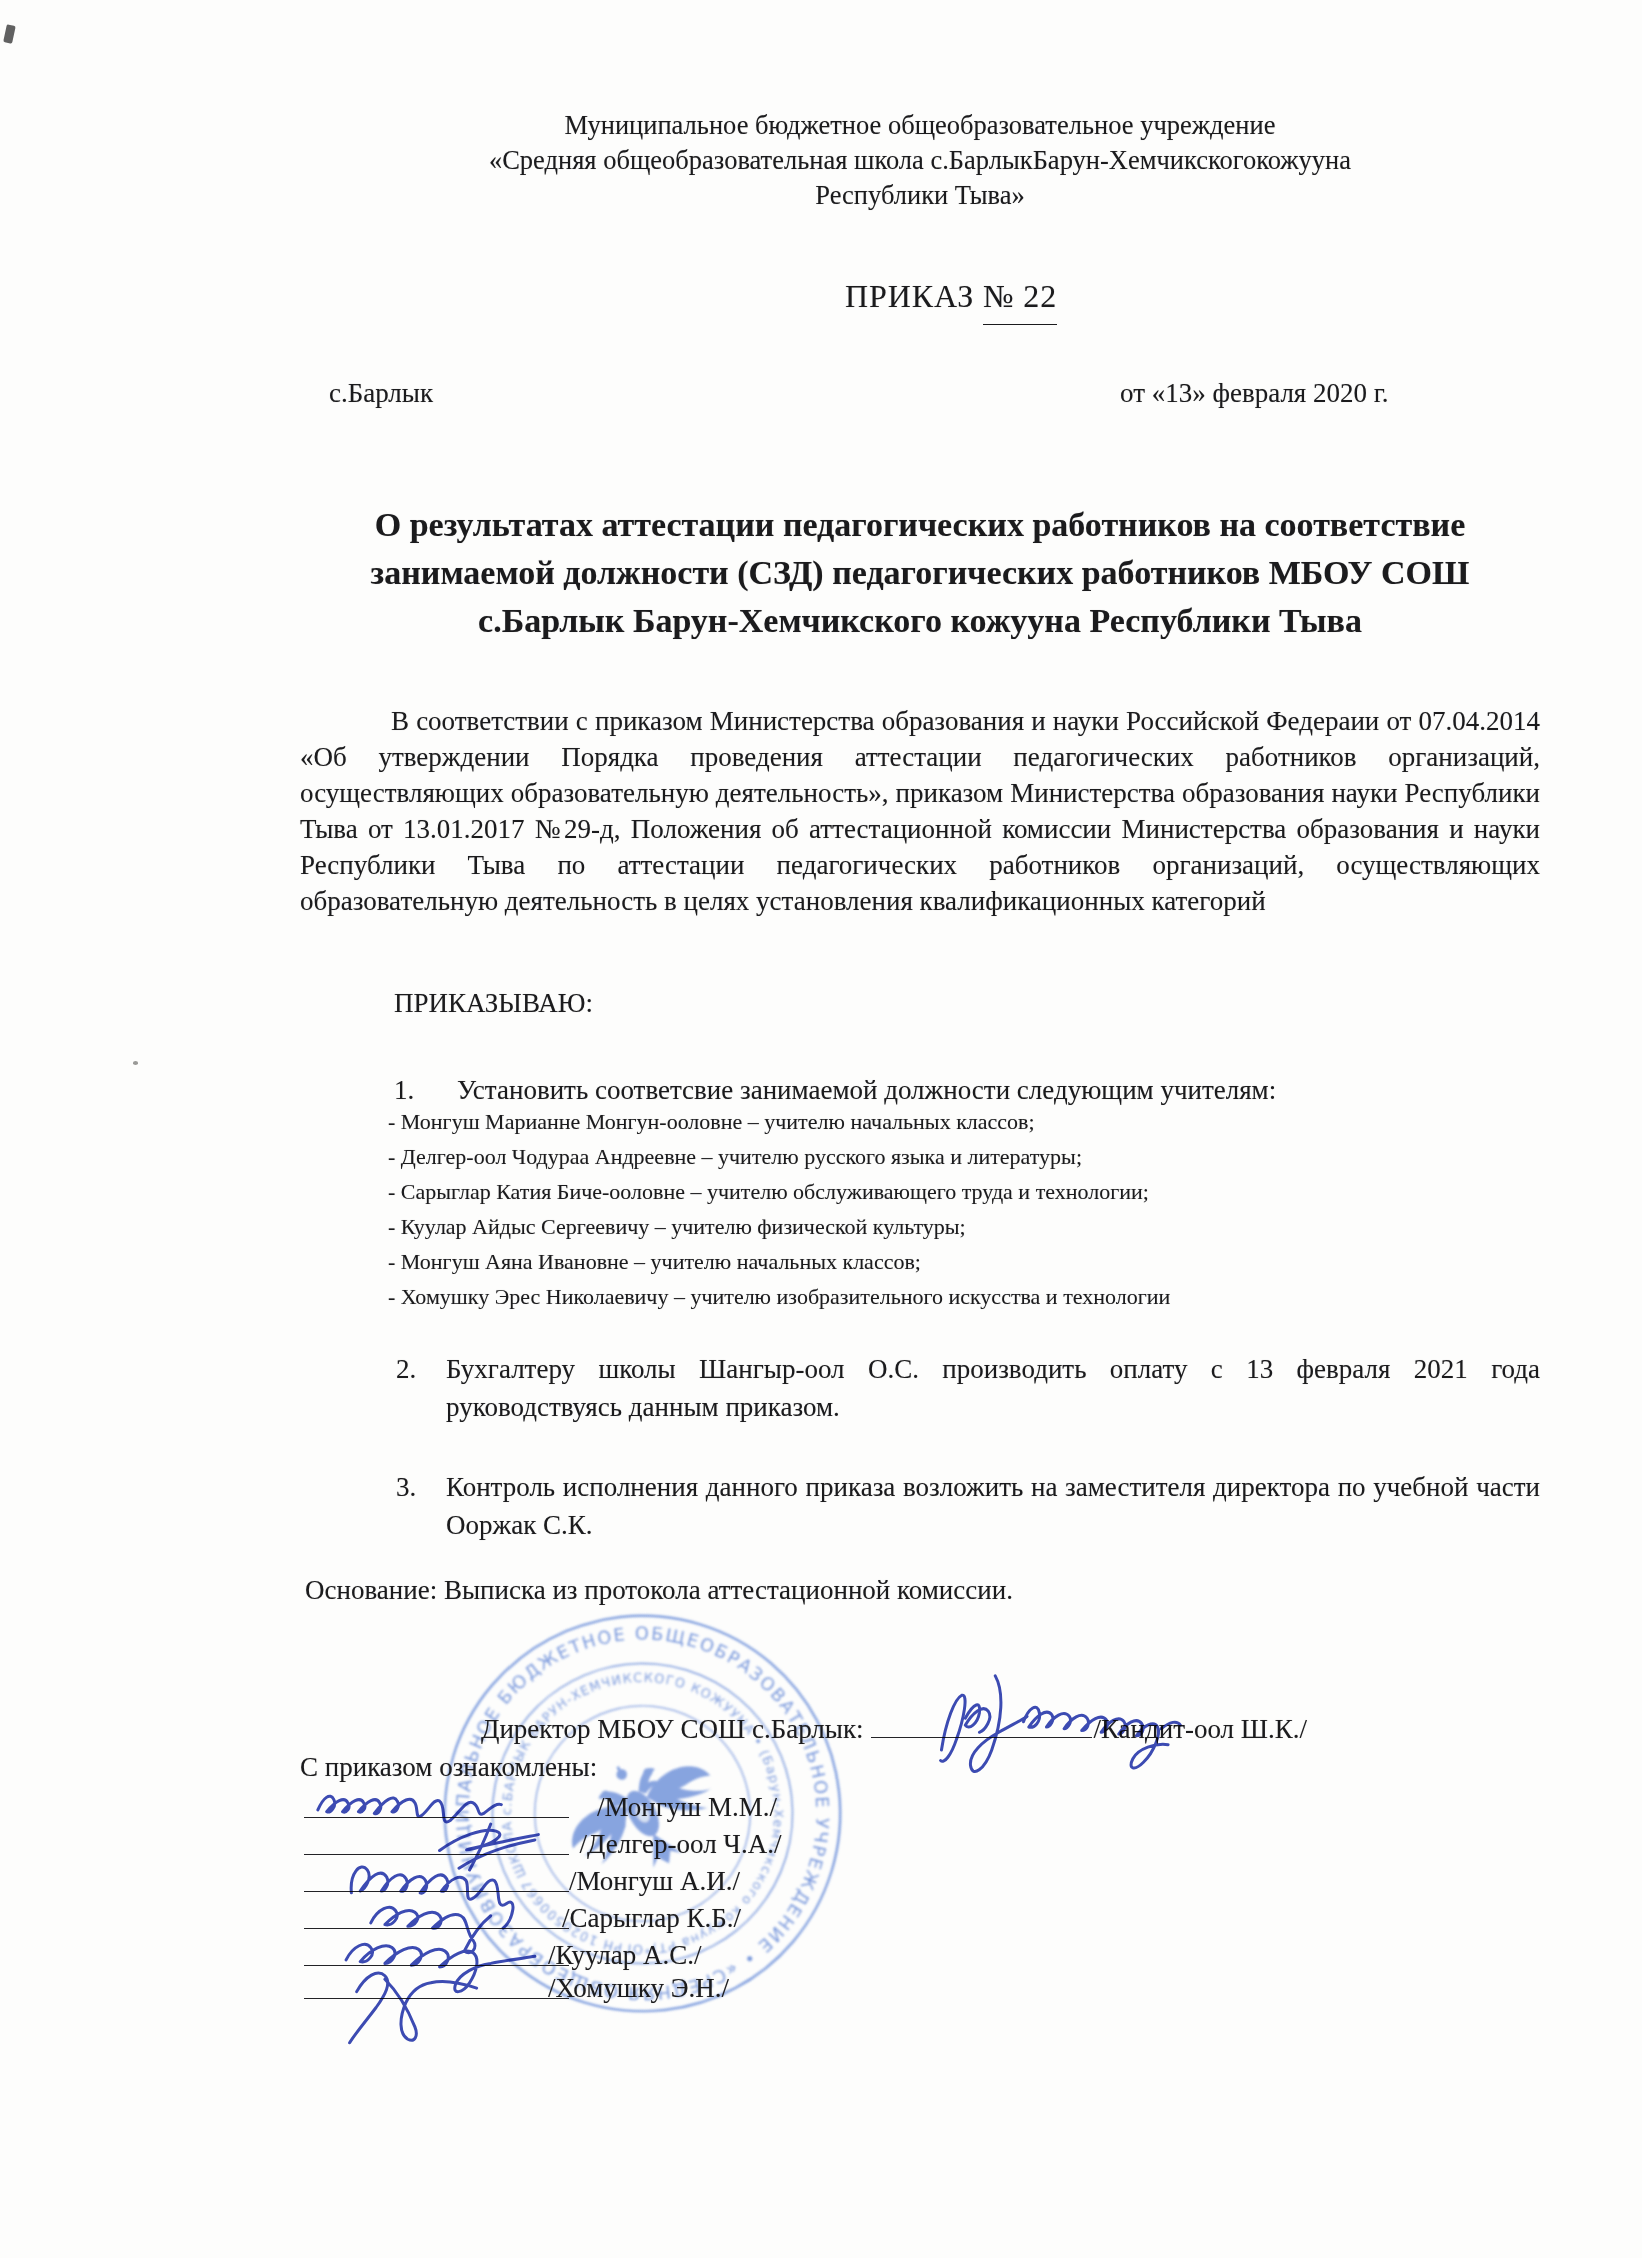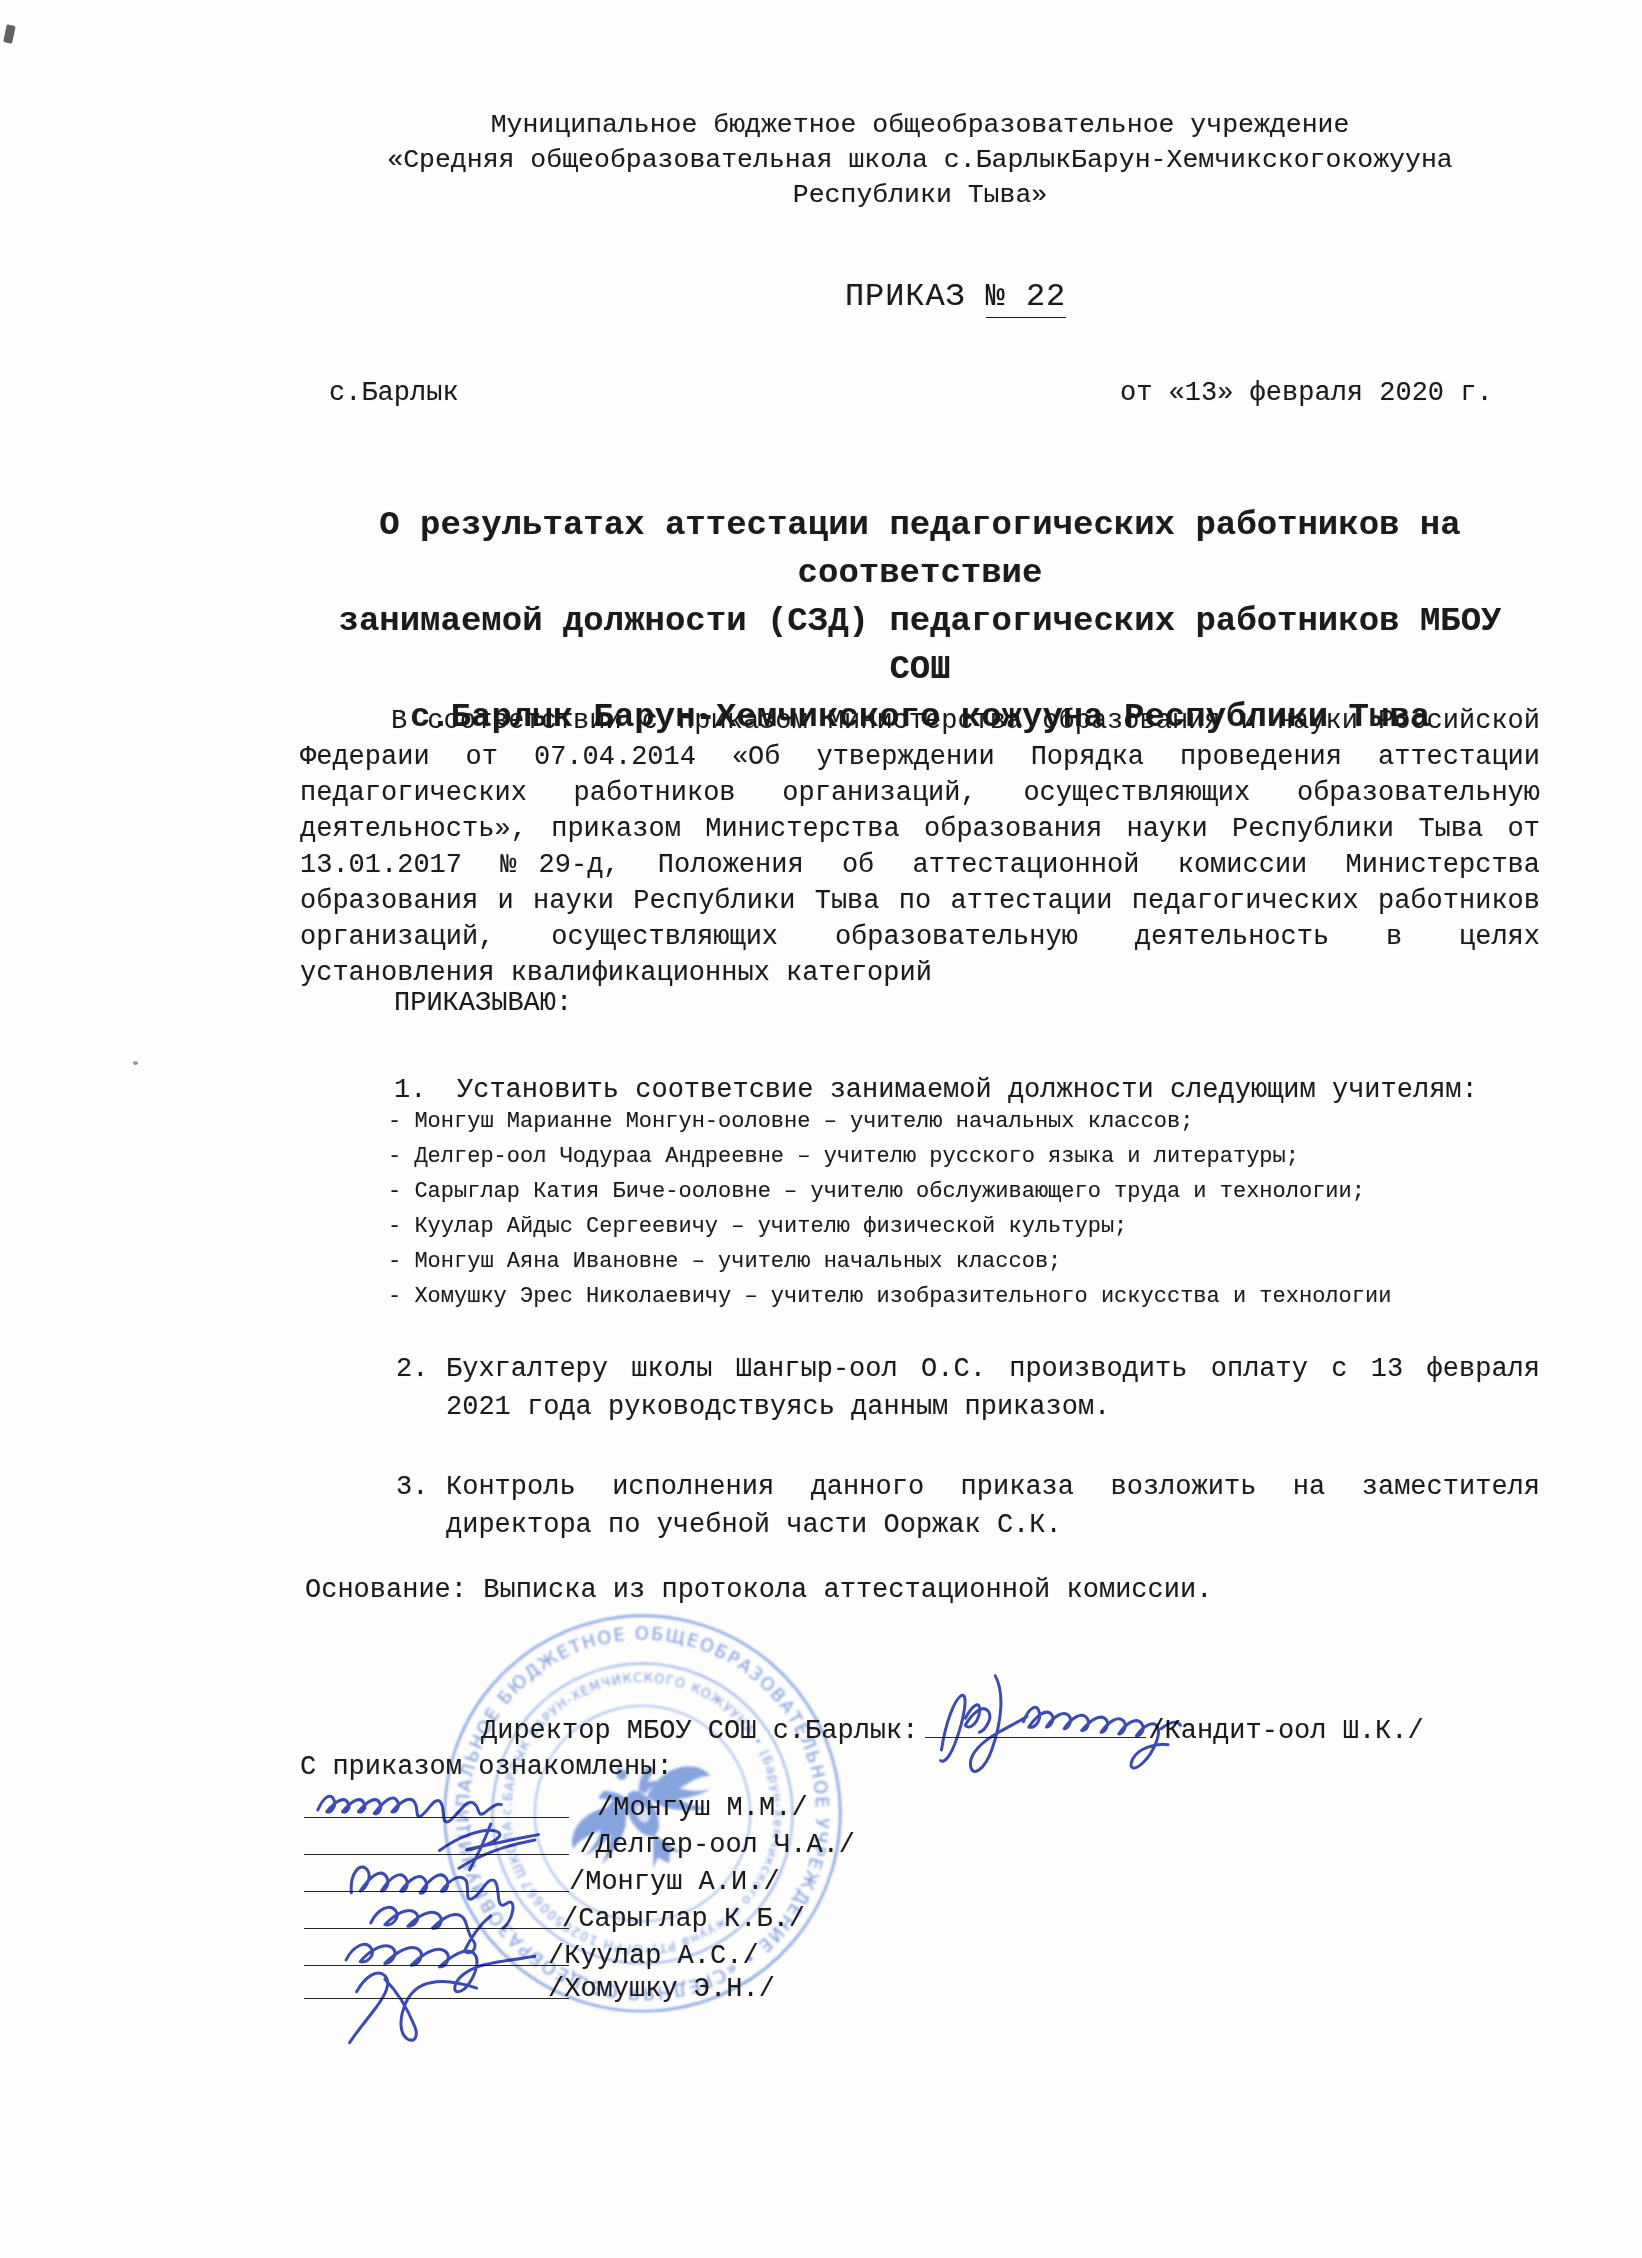--- a/index.html
+++ b/index.html
@@ -6,25 +6,25 @@
   .page{
     position:relative;
     width:1643px;height:2258px;
     margin:0 auto;
     background:#fdfdfc;
     overflow:hidden;
     font-family:"Liberation Serif","DejaVu Serif",serif;
     color:#1b1b1d;
   }
   .abs{position:absolute;}
-  .scan-text{text-shadow:0 0 0.9px rgba(20,20,20,.28);font-family:Liberation Mono, monospace;}
+  .scan-text{text-shadow:0 0 0.9px rgba(20,20,20,.28);}
   
   .org-header{top:108px;left:300px;width:1240px;text-align:center;font-size:26.5px;line-height:35px;}
   .order-title{top:278px;left:845px;font-size:32px;letter-spacing:0.9px;}
-  .order-no{border-bottom:1.8px solid #1b1b1d;padding-bottom:2px;}
+  .order-no{border-bottom:1.8px solid #1b1b1d;padding-bottom:10px;}
   .place{top:378px;left:329px;font-size:27px;}
   .date{top:378px;left:1092px;font-size:27px;margin-left:28px;}
   
   .subject{top:501px;left:300px;width:1240px;text-align:center;font-weight:bold;font-size:34px;line-height:48px;}
   
   .preamble{top:703px;left:300px;width:1240px;font-size:27px;line-height:36px;text-align:justify;text-indent:91px;}
   .resolve{top:988px;left:394px;font-size:27px;}
   .item1-head{top:1075px;left:394px;font-size:27px;}
   .item1-head .num{display:inline-block;width:63px;}
   .teachers{top:1104px;left:388px;font-size:22px;line-height:35px;}

